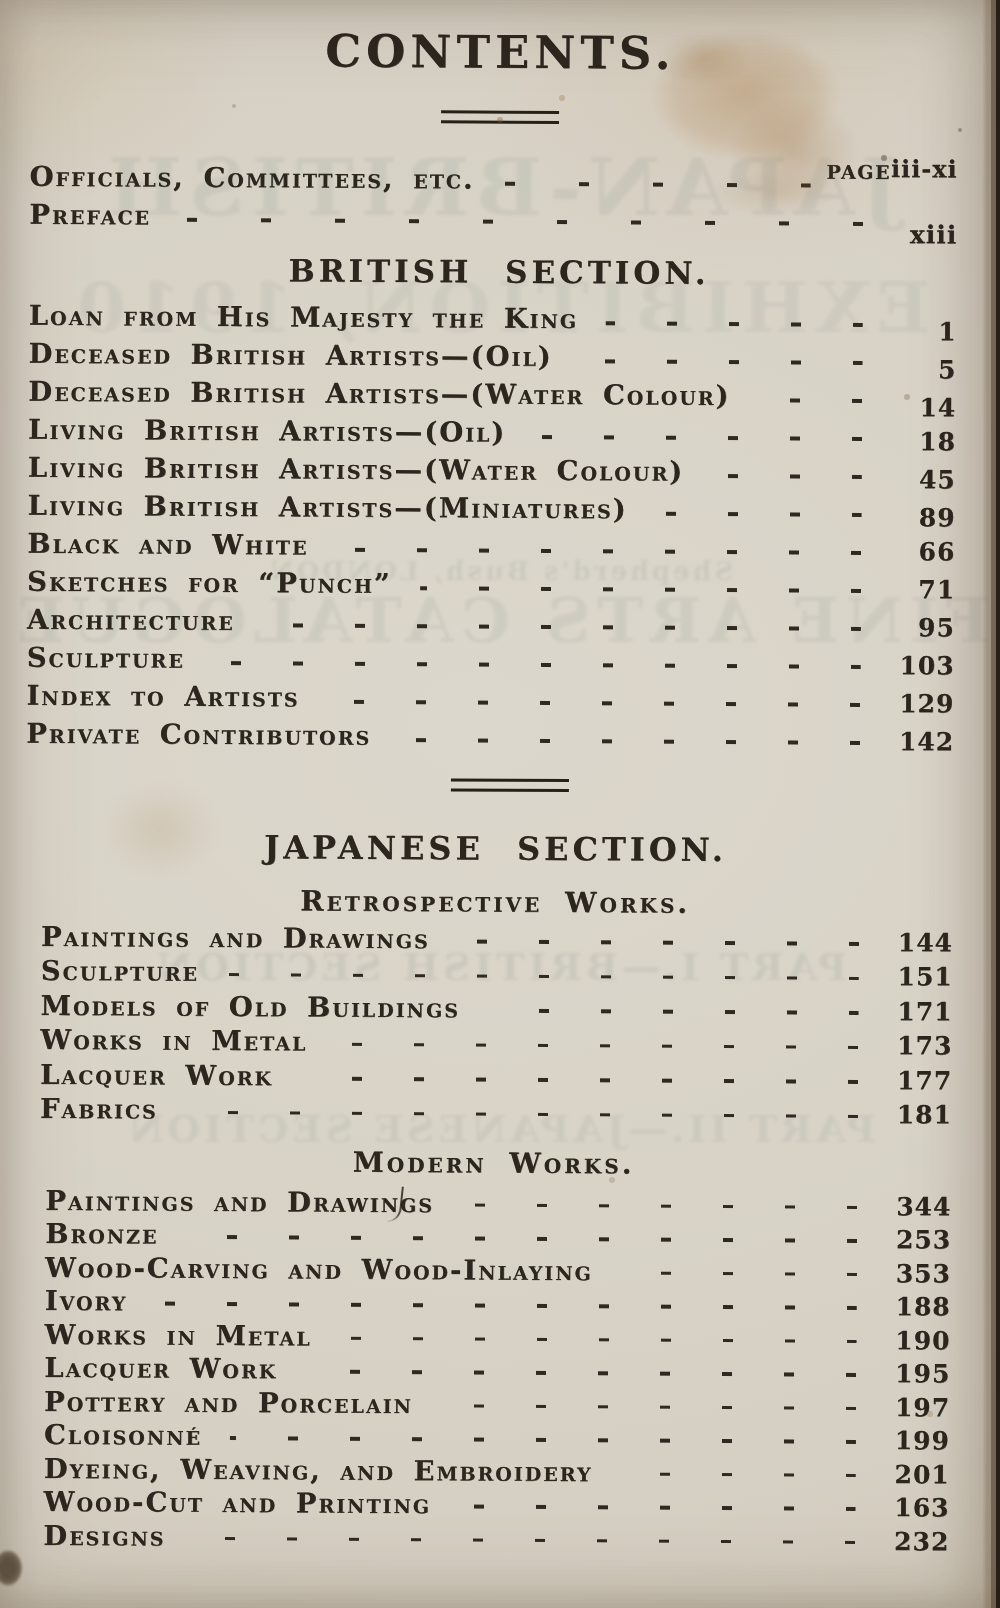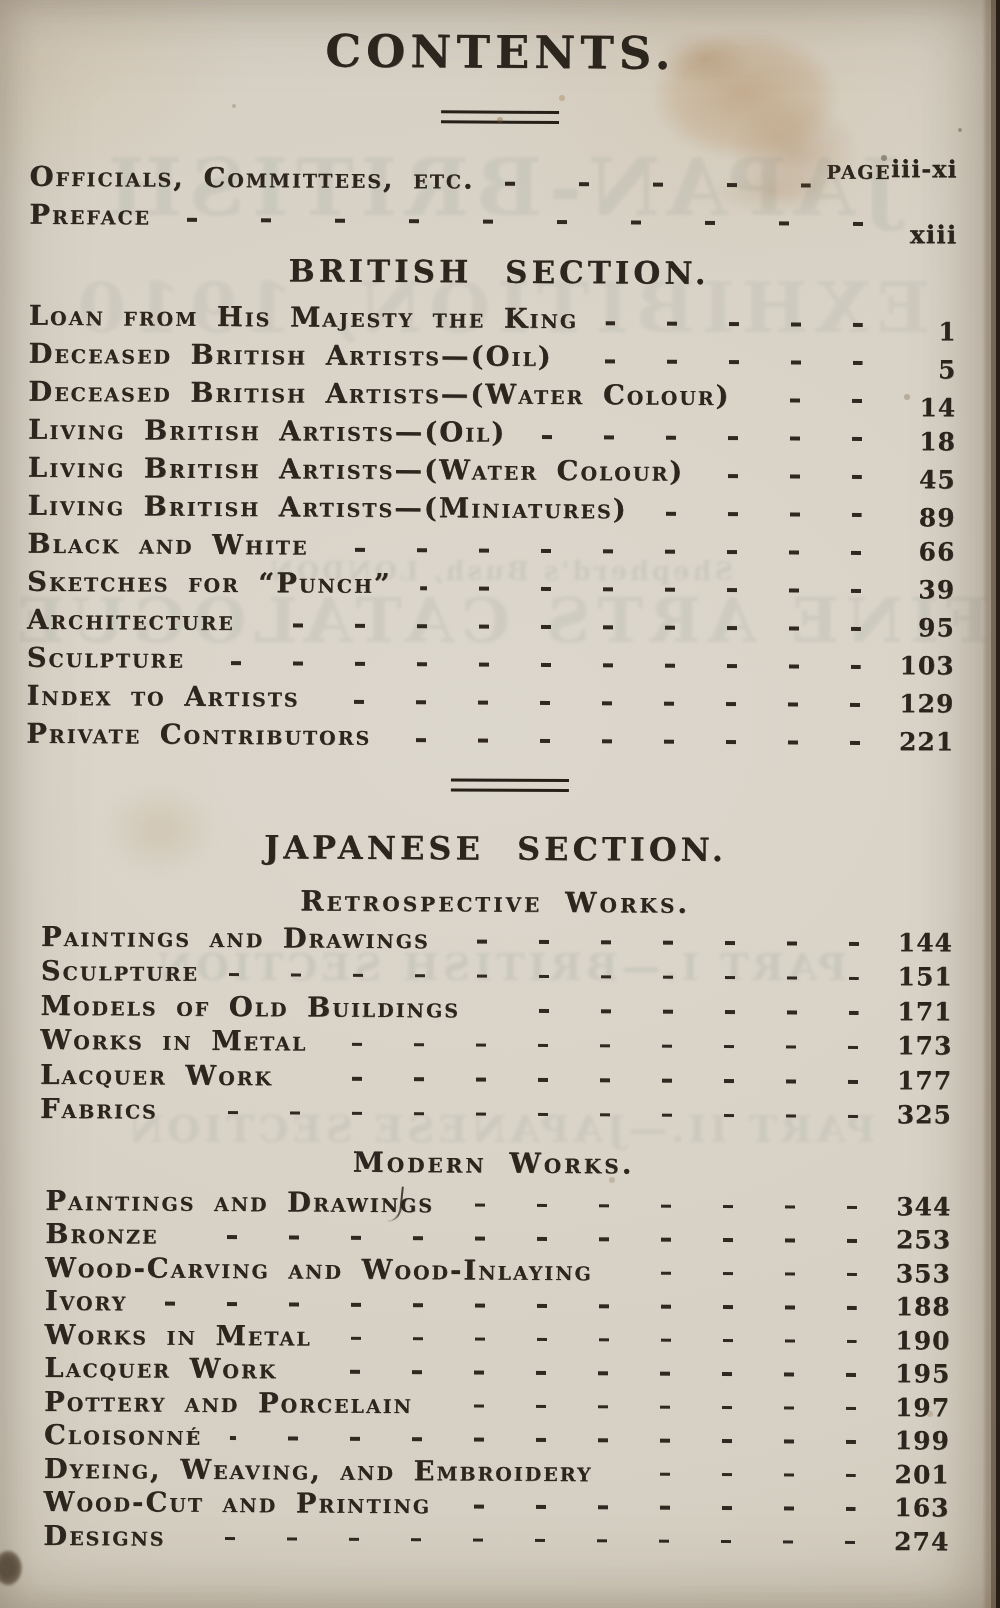--- a/index.html
+++ b/index.html
@@ -147,41 +147,41 @@
             <div class="pagecell" data-name="toc-page-number">89</div>
           </div>
           <div class="row" data-name="toc-row">
             <div class="label" data-name="toc-entry-label" style="display: inline-block;">Black and White</div>
             <div class="leader" data-name="toc-leader"></div>
             <div class="pagecell" data-name="toc-page-number">66</div>
           </div>
           <div class="row" data-name="toc-row">
             <div class="label" data-name="toc-entry-label" style="display: inline-block;">Sketches for “Punch”</div>
             <div class="leader" data-name="toc-leader"></div>
-            <div class="pagecell" data-name="toc-page-number">39</div>
+            <div class="pagecell" data-name="toc-page-number">71</div>
           </div>
           <div class="row" data-name="toc-row">
             <div class="label" data-name="toc-entry-label" style="display: inline-block;">Architecture</div>
             <div class="leader" data-name="toc-leader"></div>
             <div class="pagecell" data-name="toc-page-number">95</div>
           </div>
           <div class="row" data-name="toc-row">
             <div class="label" data-name="toc-entry-label" style="display: inline-block;">Sculpture</div>
             <div class="leader" data-name="toc-leader"></div>
             <div class="pagecell" data-name="toc-page-number">103</div>
           </div>
           <div class="row" data-name="toc-row">
             <div class="label" data-name="toc-entry-label" style="display: inline-block;">Index to Artists</div>
             <div class="leader" data-name="toc-leader"></div>
             <div class="pagecell" data-name="toc-page-number">129</div>
           </div>
           <div class="row" data-name="toc-row">
             <div class="label" data-name="toc-entry-label" style="display: inline-block;">Private Contributors</div>
             <div class="leader" data-name="toc-leader"></div>
-            <div class="pagecell" data-name="toc-page-number">221</div>
+            <div class="pagecell" data-name="toc-page-number">142</div>
           </div>
         </div>
         <div class="dbl-rule mid" data-name="section-divider">
           <div class="rule-line" data-name="divider-line"></div>
           <div class="rule-line" data-name="divider-line"></div>
         </div>
         <div class="section-heading" data-name="japanese-section-heading">JAPANESE SECTION.</div>
         <div class="sub-heading" data-name="retrospective-works-heading">Retrospective Works.</div>
         <div class="toc-block" data-name="retrospective-entries">
           <div class="row" data-name="toc-row">
@@ -205,21 +205,21 @@
             <div class="pagecell" data-name="toc-page-number">173</div>
           </div>
           <div class="row" data-name="toc-row">
             <div class="label" data-name="toc-entry-label" style="display: inline-block;">Lacquer Work</div>
             <div class="leader" data-name="toc-leader"></div>
             <div class="pagecell" data-name="toc-page-number">177</div>
           </div>
           <div class="row" data-name="toc-row">
             <div class="label" data-name="toc-entry-label" style="display: inline-block;">Fabrics</div>
             <div class="leader" data-name="toc-leader"></div>
-            <div class="pagecell" data-name="toc-page-number">325</div>
+            <div class="pagecell" data-name="toc-page-number">181</div>
           </div>
         </div>
         <div class="sub-heading" data-name="modern-works-heading">Modern Works.</div>
         <div class="toc-block" data-name="modern-entries">
           <div class="row" data-name="toc-row">
             <div class="label" data-name="toc-entry-label" style="display: inline-block;">Paintings and Drawings</div>
             <div class="leader" data-name="toc-leader"></div>
             <div class="pagecell" data-name="toc-page-number">344</div>
           </div>
           <div class="row" data-name="toc-row">
@@ -263,21 +263,21 @@
             <div class="pagecell" data-name="toc-page-number">201</div>
           </div>
           <div class="row" data-name="toc-row">
             <div class="label" data-name="toc-entry-label" style="display: inline-block;">Wood-Cut and Printing</div>
             <div class="leader" data-name="toc-leader"></div>
             <div class="pagecell" data-name="toc-page-number">163</div>
           </div>
           <div class="row" data-name="toc-row">
             <div class="label" data-name="toc-entry-label" style="display: inline-block;">Designs</div>
             <div class="leader" data-name="toc-leader"></div>
-            <div class="pagecell" data-name="toc-page-number">274</div>
+            <div class="pagecell" data-name="toc-page-number">232</div>
           </div>
         </div>
       </div>
   </div>
 
   <div class="foxing-stain" data-name="foxing-stain"></div>
   <div class="stain-left" data-name="paper-stain"></div>
   <div class="corner-spot" data-name="corner-stain"></div>
   <div class="specks" data-name="dust-specks"></div>
   <div class="pen-mark" data-name="stray-pen-mark"></div>

